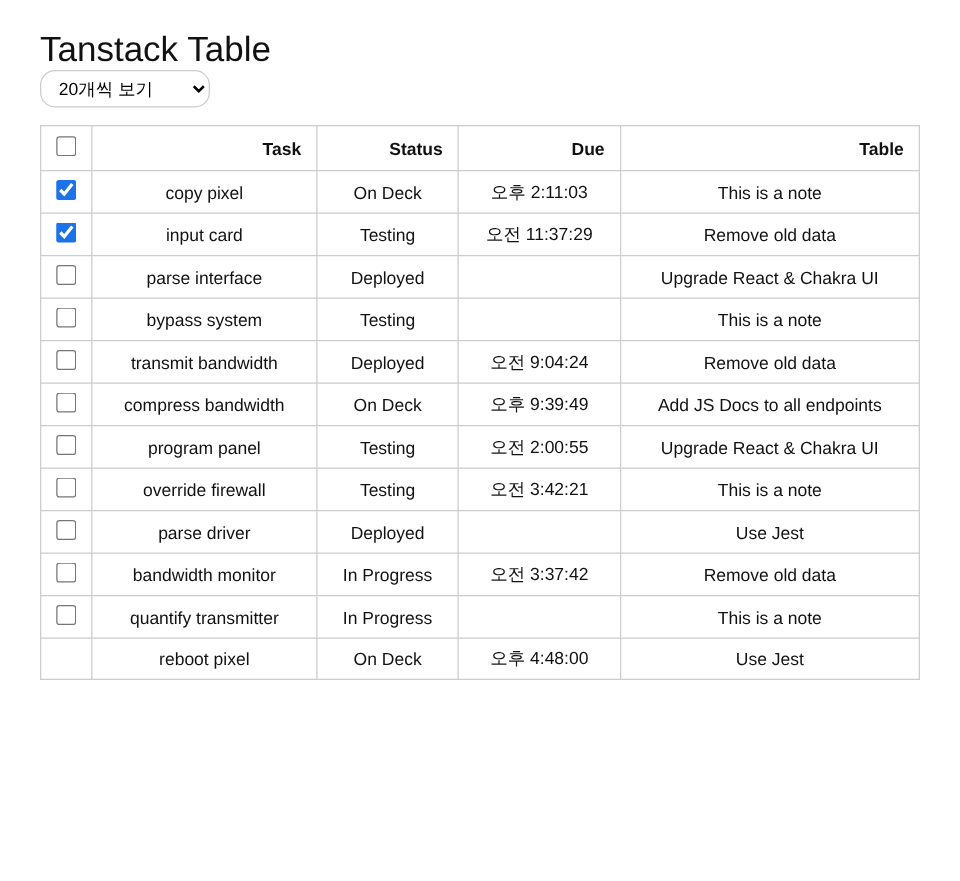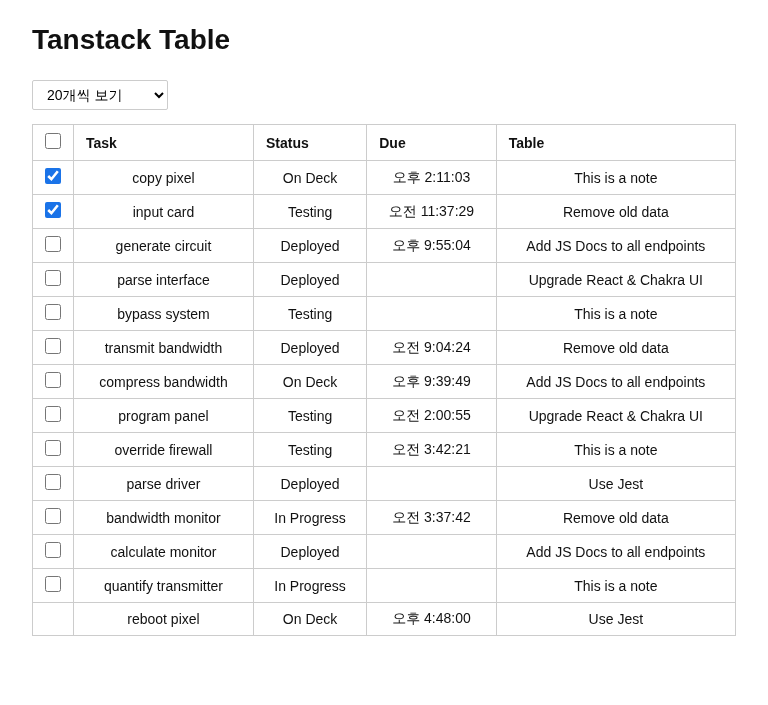--- a/index.html
+++ b/index.html
@@ -4,48 +4,47 @@
   <style>
     * { box-sizing: border-box; margin: 0; padding: 0; }
     body {
       font-family: -apple-system, BlinkMacSystemFont, 'Segoe UI', sans-serif;
       background: #fff;
       color: #111;
       padding: 24px 32px;
     }
     h1 {
       font-size: 28px;
-      font-weight: 700;
-      margin-bottom: 24px;
+      font-weight: 400;
     }
     .toolbar {
       margin-bottom: 14px;
     }
     select {
       border: 1px solid #ccc;
-      border-radius: 2px;
+      border-radius: 12px;
       padding: 5px 28px 5px 10px;
       font-size: 14px;
       appearance: auto;
       background: #fff;
       cursor: pointer;
     }
     table {
       width: 100%;
       border-collapse: collapse;
       font-size: 14px;
     }
     thead tr {
       background: #fff;
     }
     th {
       border: 1px solid #ccc;
       padding: 8px 12px;
       font-weight: 700;
-      text-align: left;
+      text-align: right;
     }
     td {
       border: 1px solid #ccc;
       padding: 7px 12px;
       text-align: center;
     }
     th.check-col, td.check-col {
       width: 36px;
       text-align: center;
     }
@@ -85,27 +84,20 @@
         <td>On Deck</td>
         <td>오후 2:11:03</td>
         <td>This is a note</td>
       </tr>
       <tr>
         <td class="check-col"><input type="checkbox" checked="" style=""></td>
         <td>input card</td>
         <td>Testing</td>
         <td>오전 11:37:29</td>
         <td>Remove old data</td>
-      </tr>
-      <tr>
-        <td class="check-col"><input type="checkbox" style=""></td>
-        <td>generate circuit</td>
-        <td>Deployed</td>
-        <td>오후 9:55:04</td>
-        <td>Add JS Docs to all endpoints</td>
       </tr>
       <tr>
         <td class="check-col"><input type="checkbox" style=""></td>
         <td>parse interface</td>
         <td>Deployed</td>
         <td></td>
         <td>Upgrade React &amp; Chakra UI</td>
       </tr>
       <tr>
         <td class="check-col"><input type="checkbox" style=""></td>
@@ -151,27 +143,20 @@
       </tr>
       <tr>
         <td class="check-col"><input type="checkbox" style=""></td>
         <td>bandwidth monitor</td>
         <td>In Progress</td>
         <td>오전 3:37:42</td>
         <td>Remove old data</td>
       </tr>
       <tr>
         <td class="check-col"><input type="checkbox" style=""></td>
-        <td>calculate monitor</td>
-        <td>Deployed</td>
-        <td></td>
-        <td>Add JS Docs to all endpoints</td>
-      </tr>
-      <tr>
-        <td class="check-col"><input type="checkbox" style=""></td>
         <td>quantify transmitter</td>
         <td>In Progress</td>
         <td></td>
         <td>This is a note</td>
       </tr>
       <tr>
         <td class="check-col"></td>
         <td>reboot pixel</td>
         <td>On Deck</td>
         <td>오후 4:48:00</td>

